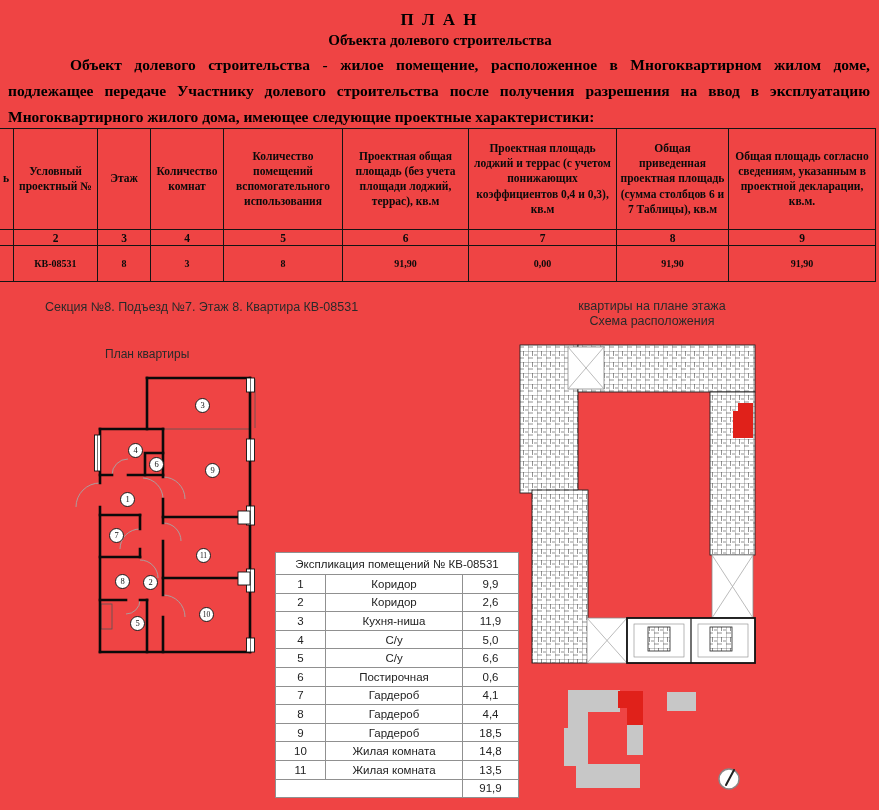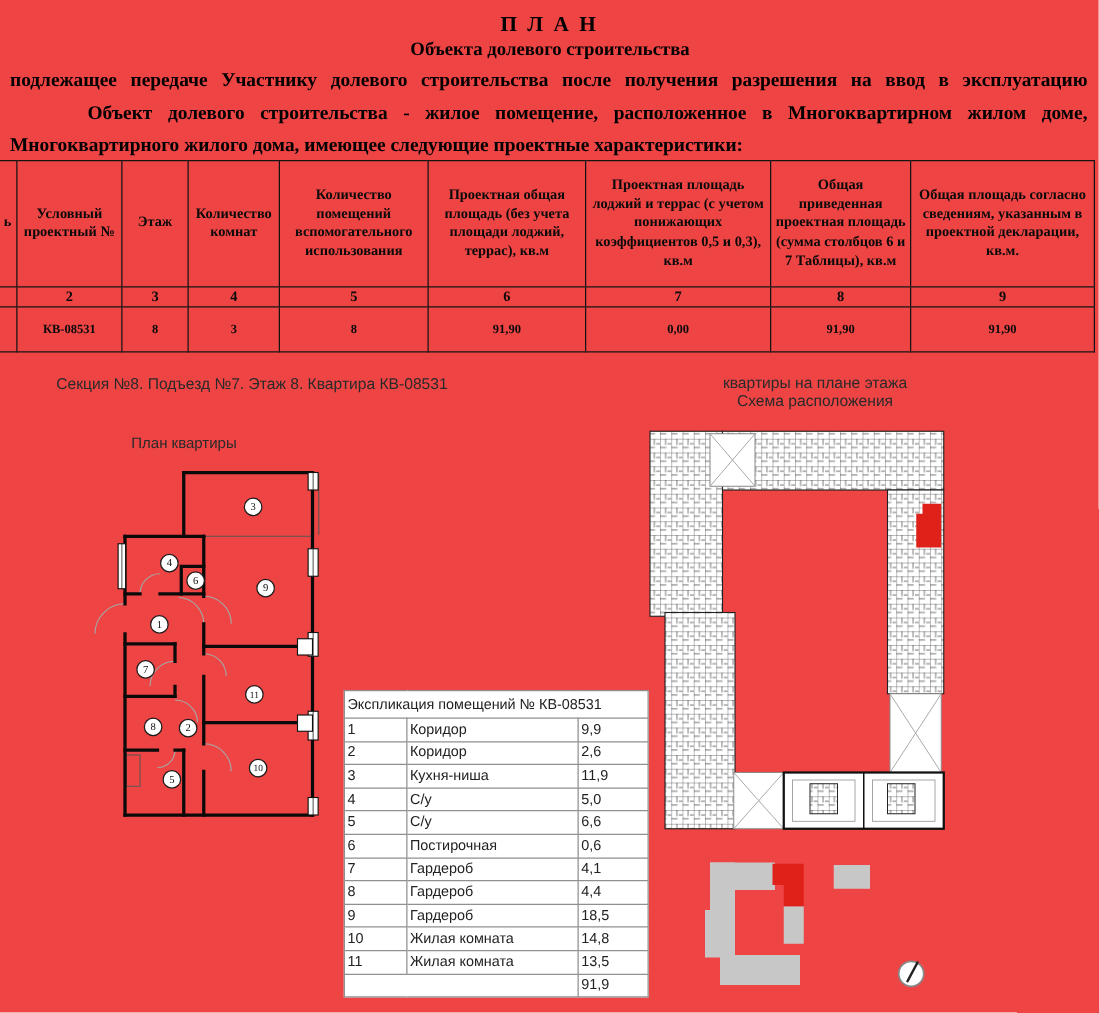--- a/index.html
+++ b/index.html
@@ -40,39 +40,39 @@
 
   
   .floorplan{position:absolute;left:70px;top:365px;width:210px;height:300px;z-index:1;}
   .room-num{position:absolute;width:13px;height:13px;border:1px solid #1c1c1c;border-radius:50%;
             background:#fff;font-family:"Liberation Serif",serif;font-size:8.5px;line-height:13px;
             text-align:center;color:#111;}
 
   
   table.expl{position:absolute;left:275px;top:552px;border-collapse:collapse;table-layout:fixed;
              font-family:"Liberation Sans",sans-serif;color:#222;z-index:2;background:#fff;}
-  table.expl td{border:1px solid #909090;vertical-align:middle;
+  table.expl td{border:1px solid #909090;text-align:center;vertical-align:middle;
                 font-size:11.5px;padding:0 2px;height:17.6px;}
   table.expl td.title{height:21px;font-size:11.5px;}
   table.expl tr.sep td{border-top:1.6px solid #5a5a5a;}
 
   
   .scheme{position:absolute;left:510px;top:340px;width:260px;height:330px;z-index:1;}
   .siteplan{position:absolute;left:556px;top:682px;width:230px;height:115px;z-index:1;}
 </style>
 </head>
 <body>
 
 <div class="page">
 
   <div class="doc-title">П Л А Н</div>
   <div class="doc-subtitle">Объекта долевого строительства</div>
   <div class="doc-par">
+    <div class="par-line just indent">Объект долевого строительства - жилое помещение, расположенное в Многоквартирном жилом доме,</div>
     <div class="par-line just">подлежащее передаче Участнику долевого строительства после получения разрешения на ввод в эксплуатацию</div>
-    <div class="par-line just indent">Объект долевого строительства - жилое помещение, расположенное в Многоквартирном жилом доме,</div>
     <div class="par-line">Многоквартирного жилого дома, имеющее следующие проектные характеристики:</div>
   </div>
 
   <table class="main">
     <colgroup>
       <col style="width:15px">
         <col style="width:84px">
         <col style="width:53px">
         <col style="width:73px">
       <col style="width:119px">
@@ -82,21 +82,21 @@
         <col style="width:147px">
     </colgroup>
     <tbody>
         <tr class="hrow">
       <td>ь</td>
       <td>Условный проектный №</td>
       <td>Этаж</td>
       <td>Количество комнат</td>
       <td>Количество помещений вспомогательного использования</td>
       <td>Проектная общая площадь (без учета площади лоджий, террас), кв.м</td>
-      <td>Проектная площадь лоджий и террас (с учетом понижающих коэффициентов 0,5 и 0,3), кв.м</td>
+      <td>Проектная площадь лоджий и террас (с учетом понижающих коэффициентов 0,4 и 0,3), кв.м</td>
       <td>Общая приведенная проектная площадь (сумма столбцов 6 и 7 Таблицы), кв.м</td>
       <td>Общая площадь согласно сведениям, указанным в проектной декларации, кв.м.</td>
     </tr>
     <tr class="nrow">
       <td></td>
       <td>2</td>
       <td>3</td>
       <td>4</td>
       <td>5</td>
       <td>6</td>

